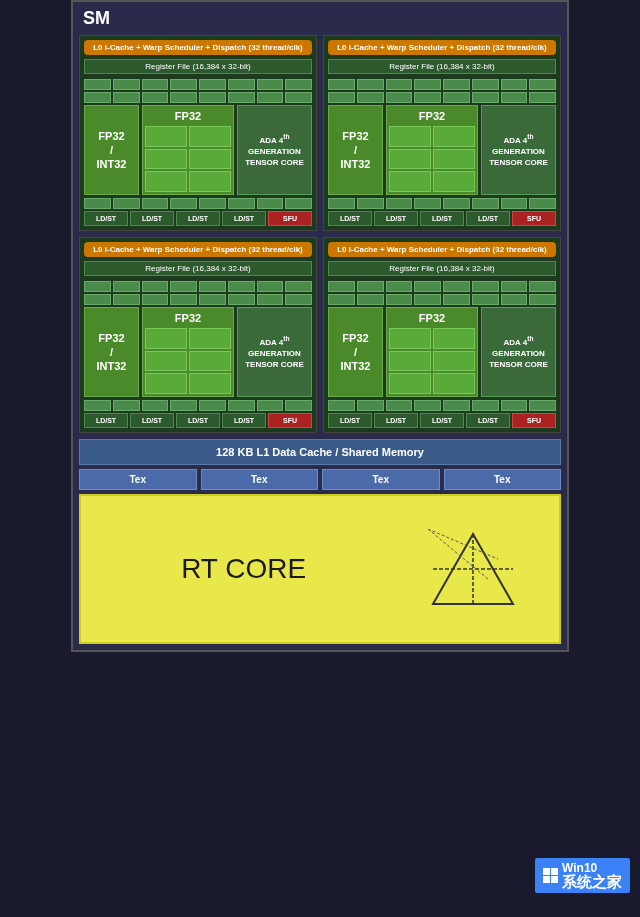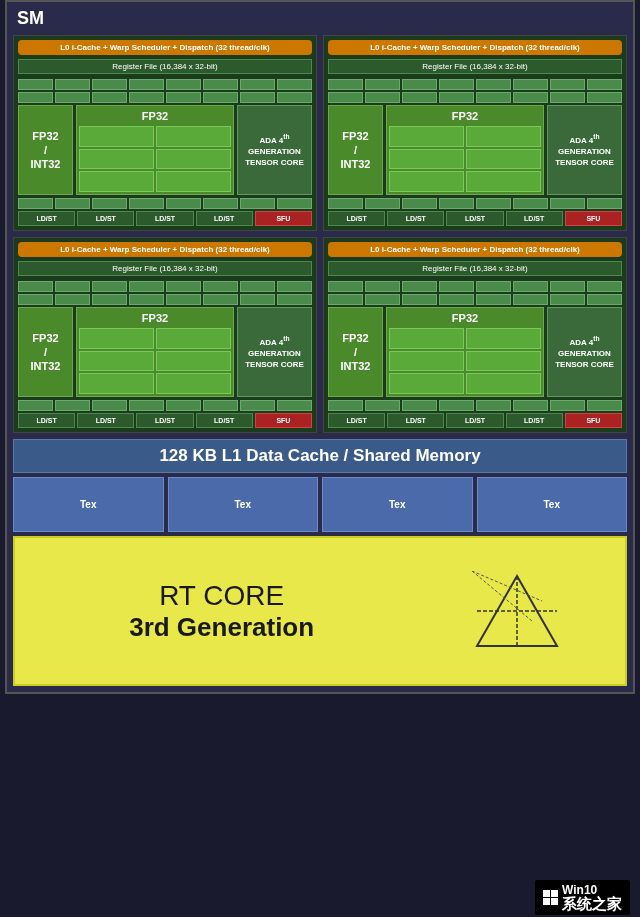--- a/index.html
+++ b/index.html
@@ -5,21 +5,21 @@
     * { box-sizing: border-box; margin: 0; padding: 0; }
     body {
       width: 640px;
       min-height: 917px;
       background: #1a1a2e;
       font-family: Arial, sans-serif;
       overflow-x: hidden;
     }
 
     .sm-container {
-      width: 630px;
+      width: 498px;
       margin: 0 auto;
       background: #2a2a4a;
       border: 2px solid #555;
       padding: 6px;
     }
 
     .sm-title {
       color: white;
       font-size: 18px;
       font-weight: bold;
@@ -84,42 +84,42 @@
       font-size: 7px;
       font-weight: bold;
       text-align: center;
       padding: 3px 1px;
     }
 
     .l1-cache {
       background: #3a5a8a;
       border: 1px solid #5a7aaa;
       color: white;
-      font-size: 17px;
+      font-size: 11px;
       font-weight: bold;
       text-align: center;
       padding: 6px;
       margin-top: 6px;
     }
 
     .tex-row {
       display: grid;
       grid-template-columns: 1fr 1fr 1fr 1fr;
       gap: 4px;
       margin-top: 4px;
     }
 
     .tex-unit {
       background: #4a6aaa;
       border: 1px solid #6a8aca;
       color: white;
       font-size: 10px;
       font-weight: bold;
       text-align: center;
-      padding: 21px;
+      padding: 4px;
     }
 
     .rt-core-section {
       background: #e8e84a;
       border: 2px solid #cccc22;
       margin-top: 4px;
       padding: 10px;
       display: flex;
       align-items: center;
       min-height: 150px;
@@ -220,23 +220,23 @@
       color: white;
       font-size: 8px;
       font-weight: bold;
       text-align: center;
       line-height: 1.4;
     }
 
     
     .win10-badge {
       position: fixed;
-      bottom: 2px;
+      bottom: 24px;
       right: 10px;
-      background: #000000;
+      background: #3b82f6;
       color: white;
       padding: 4px 8px;
       font-size: 10px;
       font-weight: bold;
       border-radius: 2px;
       display: flex;
       align-items: center;
       gap: 4px;
     }
 
@@ -512,21 +512,20 @@
     <div class="tex-unit">Tex</div>
     <div class="tex-unit">Tex</div>
     <div class="tex-unit">Tex</div>
   </div>
 
   <div class="rt-core-section">
 
 
     <div class="rt-core-text">
       <div class="rt-core-title">RT CORE</div>
-      <div class="rt-core-gen">3rd Generation</div>
     </div>
 
     <div style="flex:1; display:flex; align-items:center; justify-content:center;">
       <svg width="90" height="80">
 
         <polygon points="45,5 85,75 5,75" fill="none" stroke="#333" stroke-width="2"></polygon>
         <line x1="45" y1="5" x2="45" y2="75" stroke="#333" stroke-width="1.5" stroke-dasharray="4,2"></line>
         <line x1="5" y1="40" x2="85" y2="40" stroke="#333" stroke-width="1.5" stroke-dasharray="4,2"></line>
 
         <line x1="0" y1="0" x2="60" y2="50" stroke="#555" stroke-width="1" stroke-dasharray="3,2"></line>

